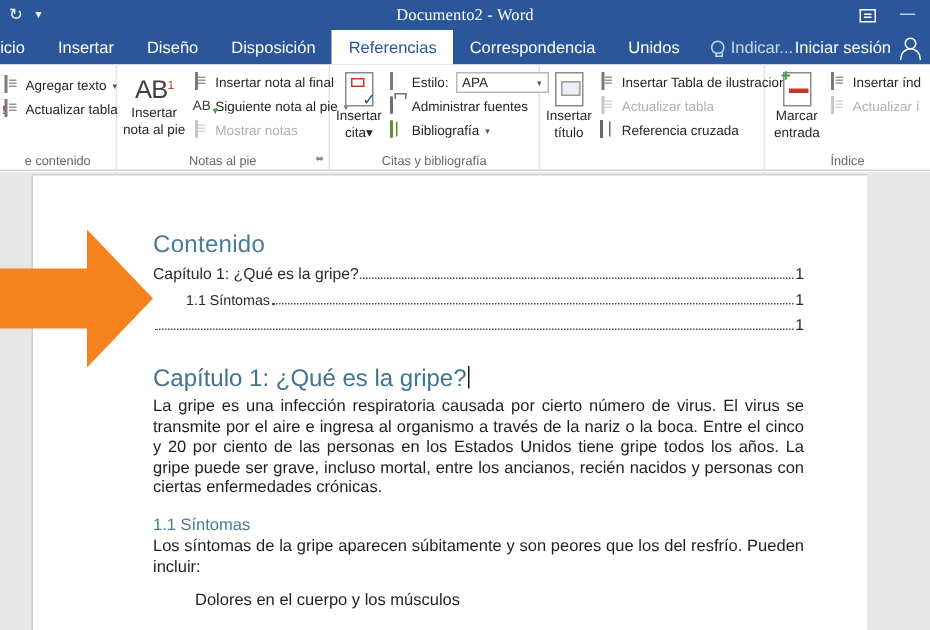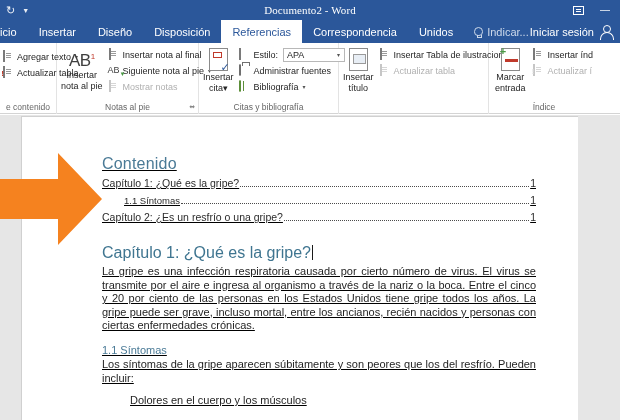--- a/index.html
+++ b/index.html
@@ -398,21 +398,20 @@
     position: absolute;
     left: 22px;
     top: 2px;
     width: 556px;
     bottom: -40px;
     background: #ffffff;
     box-shadow: 0 0 0 1px #d0d0d0;
   }
   .page-inner {
     padding: 38px 42px 0 80px;
-    text-decoration: underline;
   }
   .scroll-right {
     position: absolute;
     right: 0; top: 0; bottom: 0;
     width: 42px;
     background: #e6e6e6;
   }
 
   .toc-title {
     font-size: 16px;
@@ -515,21 +514,21 @@
     <span>Indicar...</span>
   </div>
   <div class="signin-wrap">
     <span class="signin">Iniciar sesión</span>
     <span class="person"></span>
   </div>
 </div>
 
 <div class="ribbon">
 
-  <div class="group" style="width:57px;">
+  <div class="group" style="width:78px;">
     <div class="group-body" style="padding-left:0;">
       <div class="cmd-col" style="padding-top:3px;">
         <div class="cmd">
           <span class="mi"><span class="doc-ic"></span></span>
           <span>Agregar texto</span>
           <span class="caret">▾</span>
         </div>
         <div class="cmd">
           <span class="mi"><span class="doc-ic"><span class="red-accent">!</span></span></span>
           <span>Actualizar tabla</span>
@@ -612,20 +611,24 @@
       </div>
       <div class="cmd-col">
         <div class="cmd">
           <span class="mi"><span class="doc-ic"></span></span>
           <span>Insertar Tabla de ilustraciones</span>
         </div>
         <div class="cmd dim">
           <span class="mi"><span class="doc-ic dimmed"></span></span>
           <span>Actualizar tabla</span>
         </div>
+        <div class="cmd">
+          <span class="mi"><span class="xref-ic"></span></span>
+          <span>Referencia cruzada</span>
+        </div>
       </div>
     </div>
   </div>
 
   <div class="group" style="width:110px; border-right:none;">
     <div class="group-body">
       <div class="bigbtn">
         <span class="bigdoc">
             <span class="green-plus">+</span>
             <span class="minus"></span>
@@ -660,21 +663,20 @@
         <span class="toc-page">1</span>
       </div>
 
       <div class="toc-row sub">
         <span>1.1 Síntomas</span>
         <span class="toc-dots"></span>
         <span class="toc-page">1</span>
       </div>
 
       <div class="toc-row">
-        <span>Capítulo 2: ¿Es un resfrío o una gripe?</span>
         <span class="toc-dots"></span>
         <span class="toc-page">1</span>
       </div>
 
       <div class="h1"><span>Capítulo 1: ¿Qué es la gripe?</span><span class="caret-bar"></span></div>
 
       <div class="body-p">La gripe es una infección respiratoria causada por cierto número de virus. El virus se transmite por el aire e ingresa al organismo a través de la nariz o la boca. Entre el cinco y 20 por ciento de las personas en los Estados Unidos tiene gripe todos los años. La gripe puede ser grave, incluso mortal, entre los ancianos, recién nacidos y personas con ciertas enfermedades crónicas.</div>
 
       <div class="h2">1.1 Síntomas</div>
 

